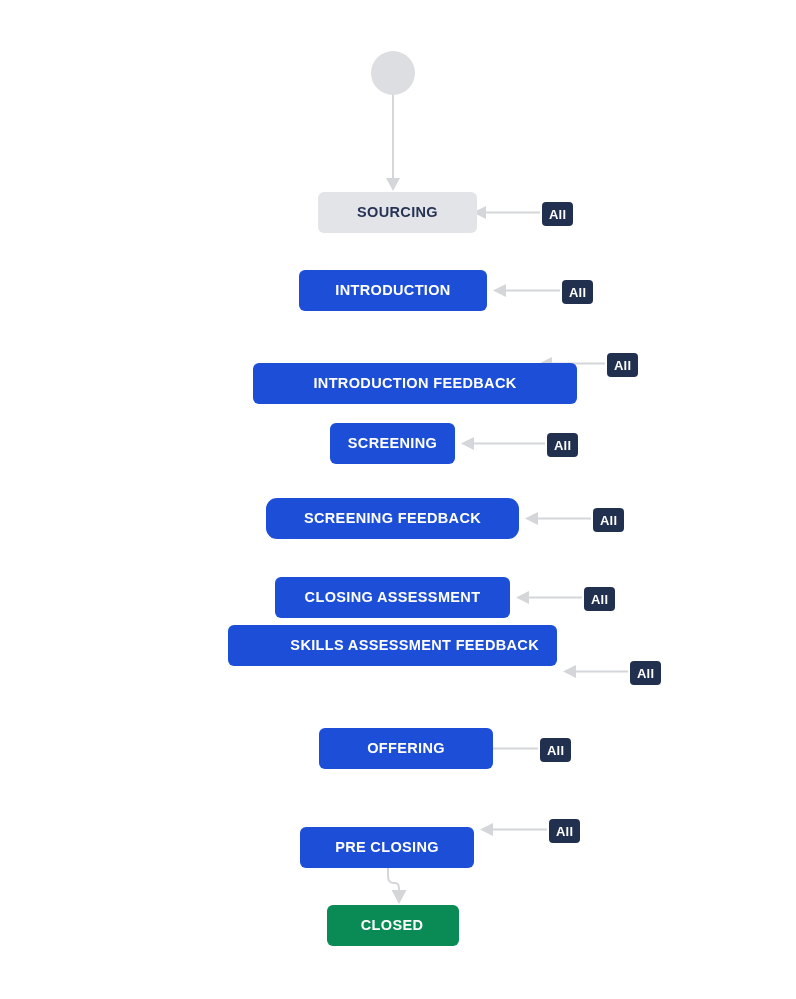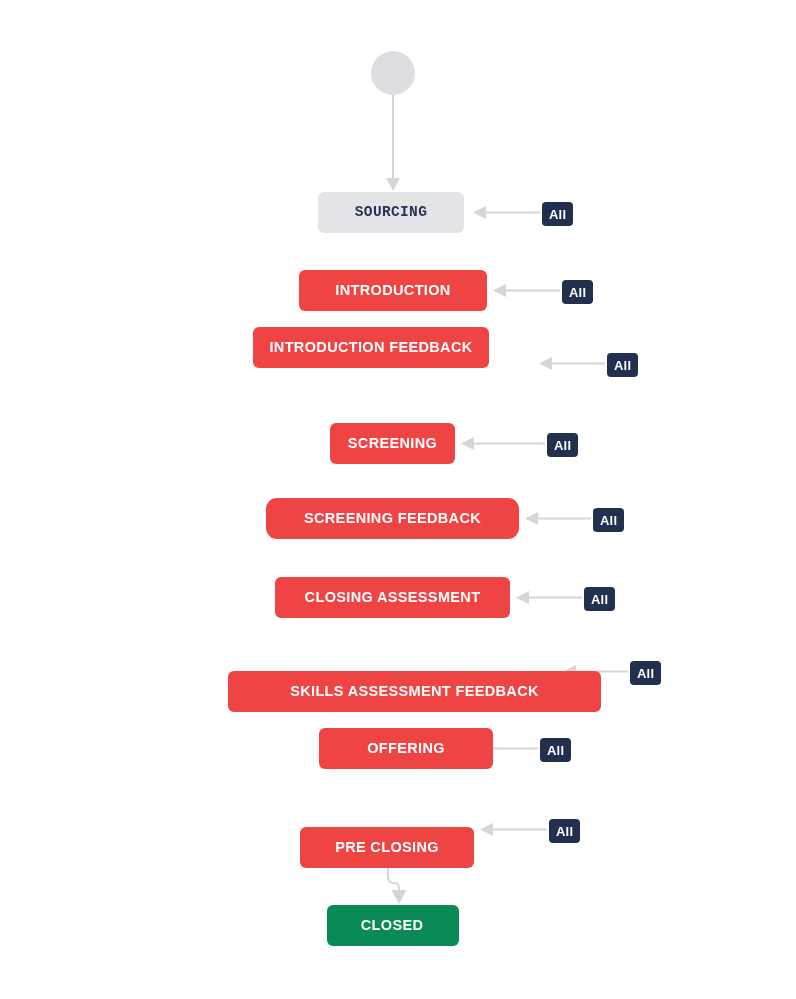--- a/index.html
+++ b/index.html
@@ -54,21 +54,21 @@
     white-space: nowrap;
     line-height: 1;
   }
   .stage-box.kind-pending {
     background: #e3e4e8;
   }
   .stage-box.kind-pending .stage-label {
     color: #263355;
   }
   .stage-box.kind-active {
-    background: #ef4444;
+    background: #1d4ed8;
   }
   .stage-box.kind-active .stage-label {
     color: #ffffff;
   }
   .stage-box.kind-done {
     background: #0a8a55;
   }
   .stage-box.kind-done .stage-label {
     color: #ffffff;
   }
@@ -148,39 +148,39 @@
         <g>
           <path d="M 388 850 L 388 876 Q 388 883 394 883 L 395 883 Q 399 883 399 889 L 399 896" stroke="#d4d6da" stroke-width="2" fill="none"></path>
           <path d="M 399 904 L 391.5 890 L 406.5 890 z" fill="#d4d6da"></path>
         </g>
       </g>
   </svg>
 
   <div class="start-node"></div>
 
   <div id="stage-layer">
-      <div class="stage-box kind-pending" style="left: 318px; top: 192px; width: 146px; font-family: Liberation Mono, monospace;">
+      <div class="stage-box kind-pending" style="left: 318px; top: 192px; width: 159px;">
         <span class="stage-label">SOURCING</span>
       </div>
       <div class="stage-box kind-active" style="left: 299px; top: 270px; width: 188px;">
         <span class="stage-label">INTRODUCTION</span>
       </div>
-      <div class="stage-box kind-active" style="left: 253px; top: 327px; width: 236px; text-align: right;">
+      <div class="stage-box kind-active" style="left: 253px; top: 363px; width: 324px; text-align: right;">
         <span class="stage-label">INTRODUCTION FEEDBACK</span>
       </div>
       <div class="stage-box kind-active" style="left: 330px; top: 423px; width: 125px;">
         <span class="stage-label">SCREENING</span>
       </div>
       <div class="stage-box kind-active" style="left: 266px; top: 498px; width: 253px; border-radius: 11px;">
         <span class="stage-label">SCREENING FEEDBACK</span>
       </div>
       <div class="stage-box kind-active" style="left: 275px; top: 577px; width: 235px;">
         <span class="stage-label">CLOSING ASSESSMENT</span>
       </div>
-      <div class="stage-box kind-active" style="left: 228px; top: 671px; width: 373px;">
+      <div class="stage-box kind-active" style="left: 228px; top: 625px; width: 329px; justify-content: flex-end;">
         <span class="stage-label">SKILLS ASSESSMENT FEEDBACK</span>
       </div>
       <div class="stage-box kind-active" style="left: 319px; top: 728px; width: 174px;">
         <span class="stage-label">OFFERING</span>
       </div>
       <div class="stage-box kind-active" style="left: 300px; top: 827px; width: 174px;">
         <span class="stage-label">PRE CLOSING</span>
       </div>
       <div class="stage-box kind-done" style="left: 327px; top: 905px; width: 132px; padding-left: 16px;">
         <span class="stage-label">CLOSED</span>

